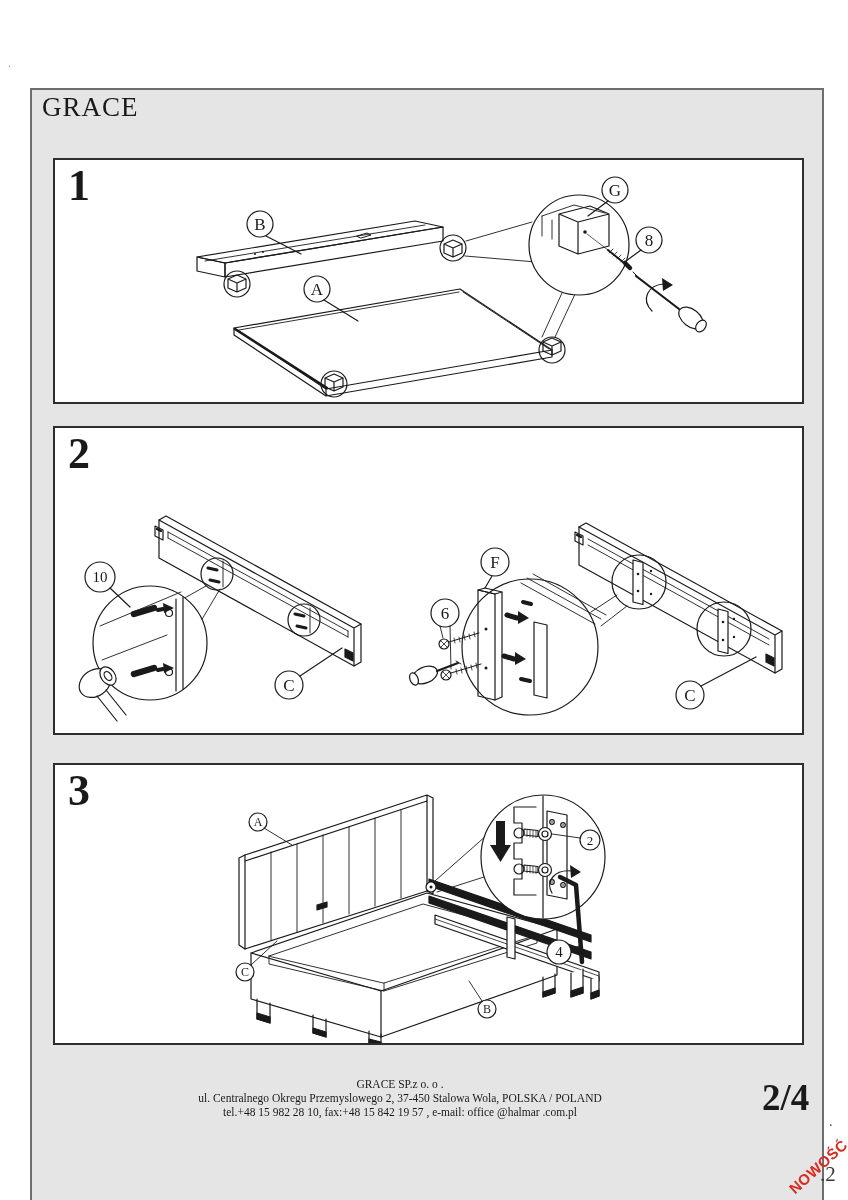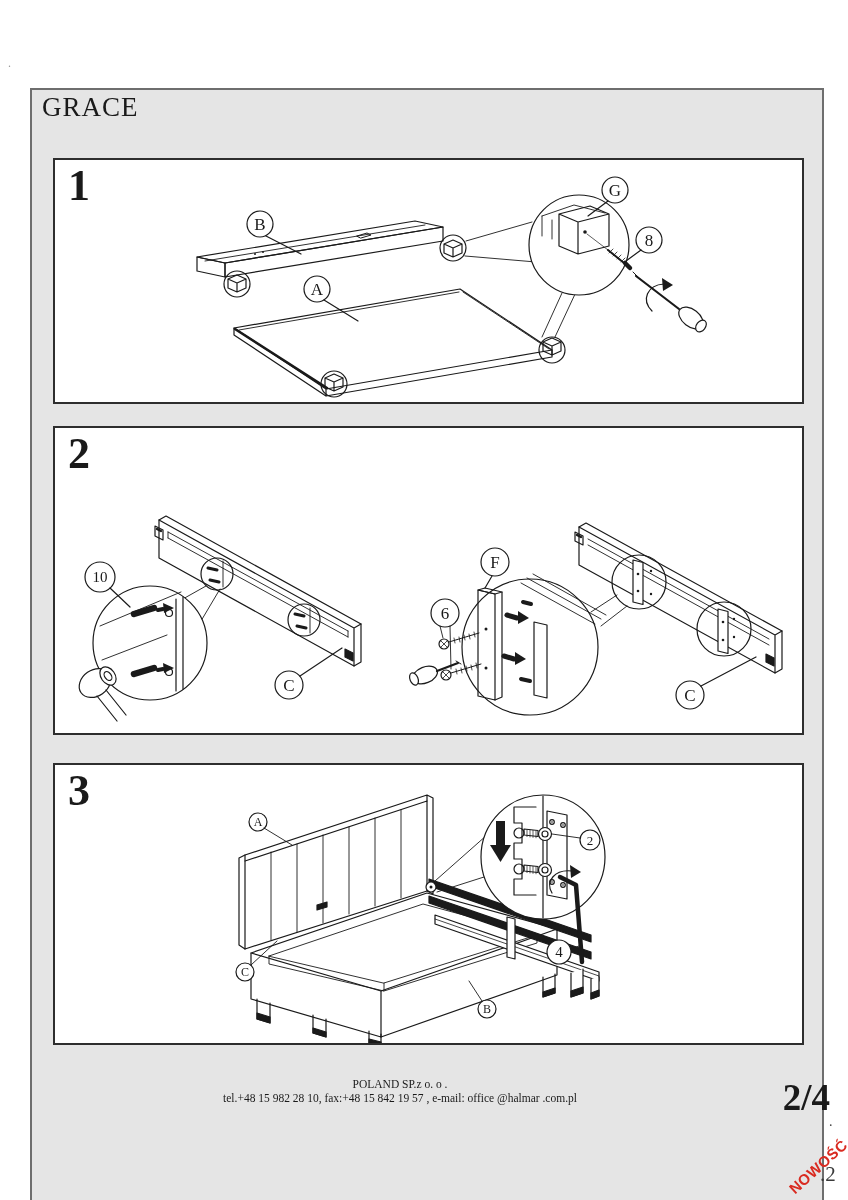--- a/index.html
+++ b/index.html
@@ -13,21 +13,21 @@
   .title{position:absolute;left:10px;top:2px;font-size:27px;letter-spacing:1px;}
   .step{position:absolute;left:21px;width:751px;border:2px solid #2e2e2e;
         box-sizing:border-box;background:#fff;}
   .step svg{position:absolute;left:0;top:0;}
   .s1{top:68px;height:246px;}
   .s2{top:336px;height:309px;}
   .s3{top:673px;height:282px;}
   .step-num{position:absolute;left:13px;top:0px;font-size:44px;font-weight:bold;z-index:3;}
   .footer-text{position:absolute;left:0;top:1078px;width:800px;text-align:center;
                font-size:11.5px;line-height:1.2;}
-  .page-num{position:absolute;left:762px;top:1076px;width:68px;text-align:right;
+  .page-num{position:absolute;left:762px;top:1076px;width:68px;text-align:left;
             font-size:37px;font-weight:bold;}
   .stamp{position:absolute;left:782px;top:1158px;transform:rotate(-42deg);
          transform-origin:center;font-family:"Liberation Sans",sans-serif;
          font-weight:bold;font-size:15px;letter-spacing:0.5px;}
   .stamp-suffix{position:absolute;left:820px;top:1162px;font-size:21px;color:#3a3a3a;}
   svg text{font-family:"Liberation Serif",serif;fill:#1a1a1a;text-anchor:middle;}
 </style>
 </head>
 <body>
 
@@ -355,20 +355,21 @@
         <text x="203" y="61" font-size="12">A</text>
         <text x="190" y="211" font-size="12">C</text>
         <text x="535" y="80" font-size="13">2</text>
         <text x="504" y="192" font-size="15">4</text>
         <text x="432" y="248" font-size="12">B</text>
       </svg>
     </section>
   </div>
 
   <div class="footer-text">
-    <div>POLAND SP.z o. o .</div>
+    <div>GRACE SP.z o. o .</div>
+    <div>ul. Centralnego Okregu Przemyslowego 2, 37-450 Stalowa Wola, POLSKA / POLAND</div>
     <div>tel.+48 15 982 28 10, fax:+48 15 842 19 57 , e-mail: office @halmar .com.pl</div>
   </div>
   <div class="page-num">2/4</div>
   <div class="stray pn">.</div>
   <div class="stamp" style="color: rgb(217, 43, 33);">NOWOŚĆ</div>
   <div class="stamp-suffix">.2</div>
 </div>
 
 </body></html>

